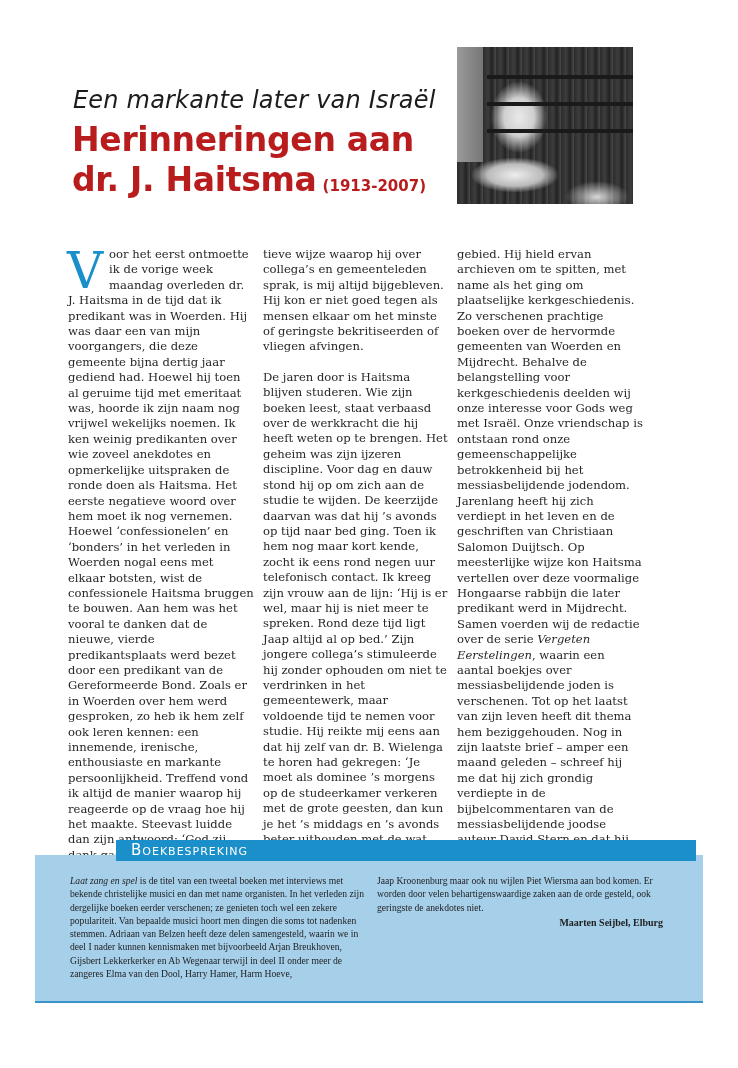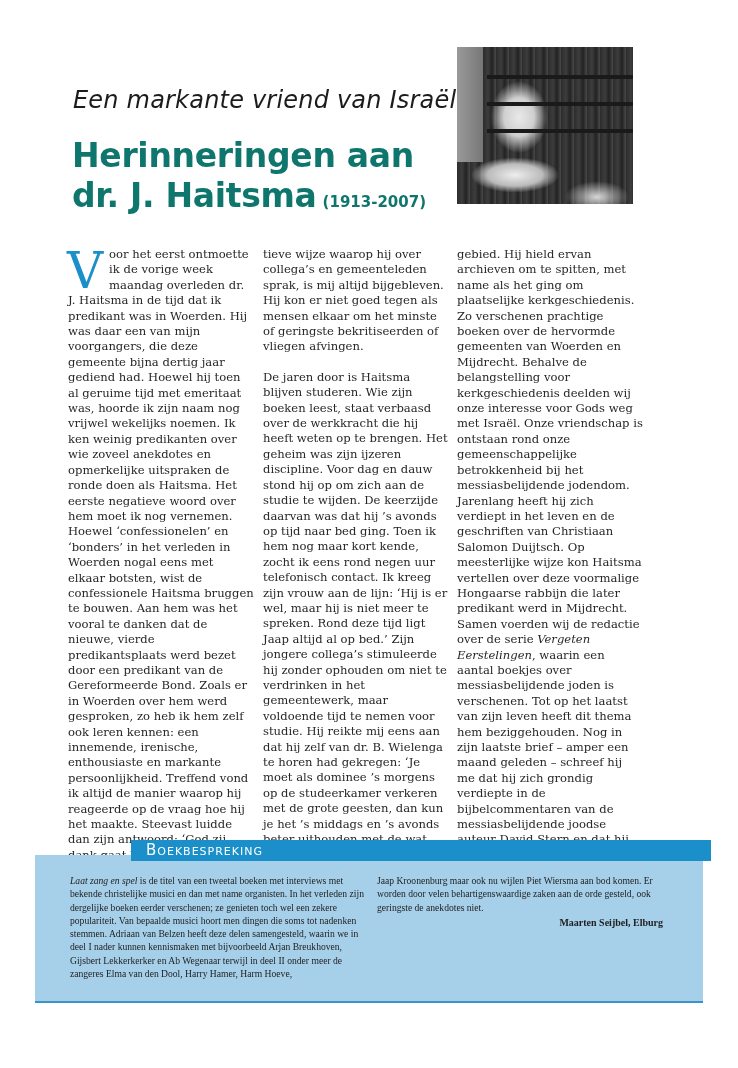--- a/index.html
+++ b/index.html
@@ -1,19 +1,19 @@
 <!DOCTYPE html>
 <html><head>
 <meta charset="utf-8">
 <style>
   html, body { margin: 0; padding: 0; background: #ffffff; }
   body { width: 738px; height: 1068px; position: relative; overflow: hidden; font-family: "DejaVu Serif", serif; color: #222; }
 
   .subtitle { position: absolute; left: 73px; top: 86px; font-family: "DejaVu Sans", sans-serif; font-style: italic; font-size: 24px; color: #1c1c1c; letter-spacing: 0.2px; white-space: nowrap; }
-  .title { position: absolute; left: 72px; top: 136px; font-family: "DejaVu Sans", sans-serif; font-weight: bold; font-size: 33px; line-height: 40px; color: #0f766e; letter-spacing: -0.3px; }
+  .title { position: absolute; left: 72px; top: 120px; font-family: "DejaVu Sans", sans-serif; font-weight: bold; font-size: 33px; line-height: 40px; color: #b91c1c; letter-spacing: -0.3px; }
   .title .years { font-size: 15px; font-weight: bold; letter-spacing: 0; margin-left: 6px; }
 
   .photo { position: absolute; left: 457px; top: 47px; width: 176px; height: 157px; overflow: hidden;
     background:
       radial-gradient(ellipse 38px 48px at 62px 70px, #e9e9e9 0%, #cfcfcf 40%, rgba(120,120,120,0) 75%),
       radial-gradient(ellipse 55px 22px at 58px 128px, #eeeeee 0%, #bbbbbb 50%, rgba(60,60,60,0) 80%),
       radial-gradient(ellipse 40px 20px at 140px 150px, #d8d8d8 0%, rgba(80,80,80,0) 80%),
       repeating-linear-gradient(90deg, #2c2c2c 0px, #3d3d3d 5px, #222 9px, #4a4a4a 13px),
       #333; }
   .photo .shelf { position: absolute; left: 30px; right: 0; height: 4px; background: #1a1a1a; }
@@ -24,37 +24,37 @@
   .col p + p { margin-top: 15px; }
   .col1 { left: 68px; }
   .col2 { left: 263px; }
   .col3 { left: 457px; }
   .dropcap { float: left; font-family: "DejaVu Serif", serif; font-size: 50px; line-height: 44px; color: #1b8fc9; margin: 2px 6px 0 -1px; height: 44px; }
   .subhead { font-weight: bold; margin-top: 15px; }
   .signature { font-family: "DejaVu Sans", sans-serif; font-weight: bold; font-size: 11.5px; text-align: right; margin-top: 2px; padding-right: 2px; }
   .it { font-style: italic; }
 
   .review-box { position: absolute; left: 35px; top: 855px; width: 668px; height: 146px; background: #a6cfe9; border-bottom: 2px solid #3a93c9; }
-  .review-tab { position: absolute; left: 131px; top: 840px; width: 580px; height: 21px; background: #1b8fc9; }
+  .review-tab { position: absolute; left: 116px; top: 840px; width: 580px; height: 21px; background: #1b8fc9; }
   .review-tab span { position: absolute; left: 15px; top: 1px; font-family: "DejaVu Sans", sans-serif; font-size: 15px; color: #ffffff; letter-spacing: 1px; font-variant: small-caps; }
   .review-col { position: absolute; top: 874px; font-family: Liberation Serif, serif; font-size: 9.6px; line-height: 13.3px; color: #1e1e1e; }
   .review-col p { margin: 0; }
   .rc1 { left: 70px; width: 300px; }
   .rc2 { left: 377px; width: 300px; }
   .review-sig { font-weight: bold; font-size: 10px; text-align: right; margin-top: 2px; padding-right: 14px; }
 
   .footer { position: absolute; top: 1066px; font-family: Liberation Serif, serif; font-size: 11px; color: #333; letter-spacing: 0.3px; }
   .f-page { left: 25px; }
   .f-mag { left: 140px; }
   .f-date { right: 40px; }
 </style>
 </head>
 <body>
 
-<div class="subtitle">Een markante vriend van Israël</div>
+<div class="subtitle">Een markante later van Israël</div>
 
 <div class="title">
   <div>Herinneringen aan</div>
   <div><span>dr. J. Haitsma</span><span class="years">(1913-2007)</span></div>
 </div>
 
 <div class="photo" title="Portrait of dr. J. Haitsma with a book in front of bookshelves">
   <div class="wall"></div>
   <div class="shelf" style="top:28px"></div>
   <div class="shelf" style="top:55px"></div>

